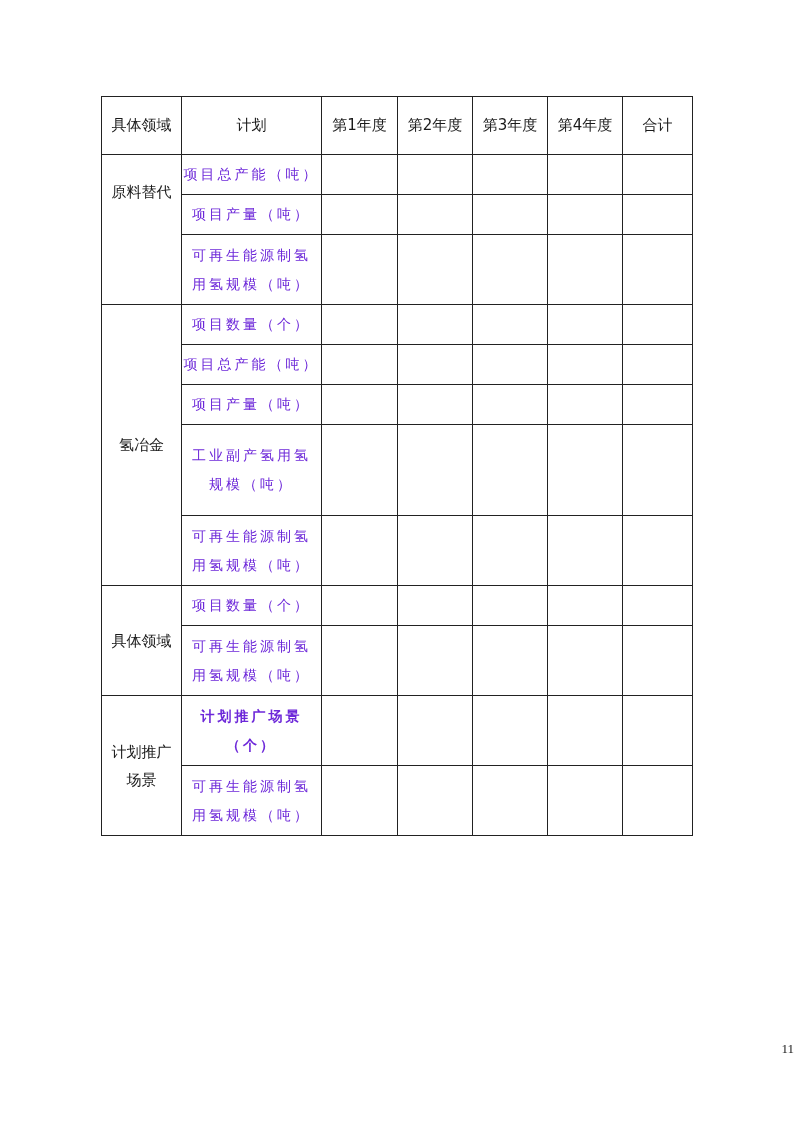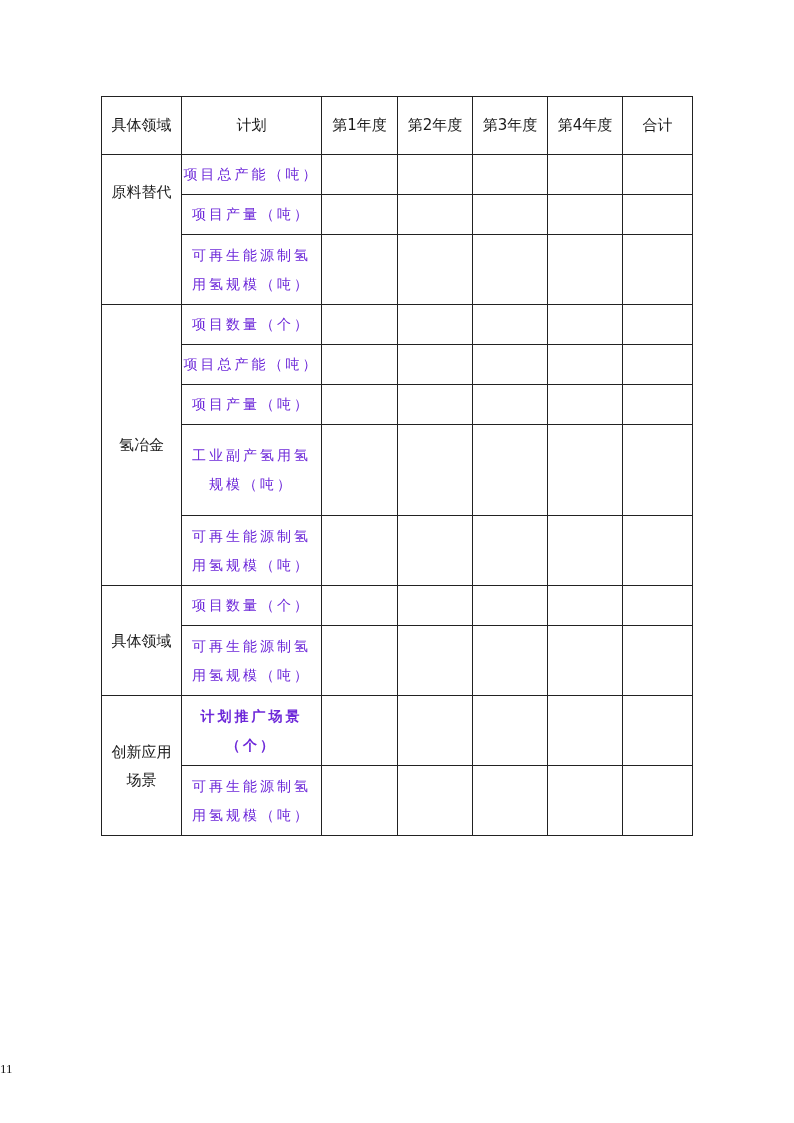--- a/index.html
+++ b/index.html
@@ -11,22 +11,22 @@
   table.plan td, table.plan th { border: 1.3px solid #222; padding: 0; text-align: center;
                vertical-align: middle; font-weight: normal; }
   th.hdr { height: 57px; font-size: 15px; font-family: "DejaVu Sans", "Liberation Sans", sans-serif; }
   td.domain { font-size: 15px; font-weight: bold; font-family: "DejaVu Sans", "Liberation Sans", sans-serif;
               line-height: 28px; }
   td.domain.top { vertical-align: top; padding-top: 23px; }
   td.item { font-size: 14px; letter-spacing: 3px; line-height: 29px; color: #6d28d9; }
   td.cell { }
   .r1 { height: 40px; }
   .r2 { height: 70px; }
-  .pagenum { position: absolute; left: 0; width: 794px; top: 1041px; text-align: left;
-             font-size: 13px; font-family: "Liberation Serif", "DejaVu Serif", serif; margin-top: 20px; }
+  .pagenum { position: absolute; left: 0; width: 794px; top: 1041px; text-align: right;
+             font-size: 13px; font-family: "Liberation Serif", "DejaVu Serif", serif; }
 </style>
 </head>
 <body>
 
 <div class="page">
   <table class="plan">
     <colgroup>
       <col style="width:80px">
         <col style="width:140px">
         <col style="width:76px">
@@ -126,21 +126,21 @@
     <tr class="r2">
       <td class="item" style="padding:0 10px;">可再生能源制氢用氢规模（吨）</td>
       <td class="cell"></td>
       <td class="cell"></td>
       <td class="cell"></td>
       <td class="cell"></td>
       <td class="cell"></td>
     </tr>
 
     <tr class="r2">
-      <td class="domain" rowspan="2" style="padding:0 6px;">创新应用场景</td>
+      <td class="domain" rowspan="2" style="padding:0 6px;">计划推广场景</td>
       <td class="item" style="padding:0 14px;font-weight:bold;">计划推广场景（个）</td>
       <td class="cell"></td>
       <td class="cell"></td>
       <td class="cell"></td>
       <td class="cell"></td>
       <td class="cell"></td>
     </tr>
     <tr class="r2">
       <td class="item" style="padding:0 10px;">可再生能源制氢用氢规模（吨）</td>
       <td class="cell"></td>

